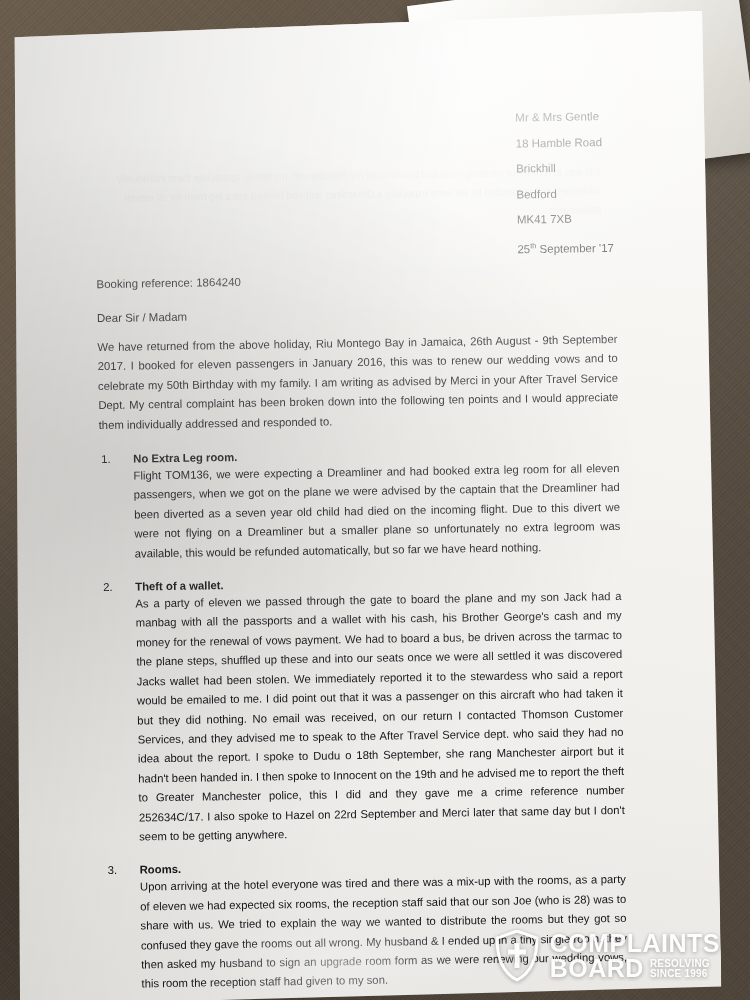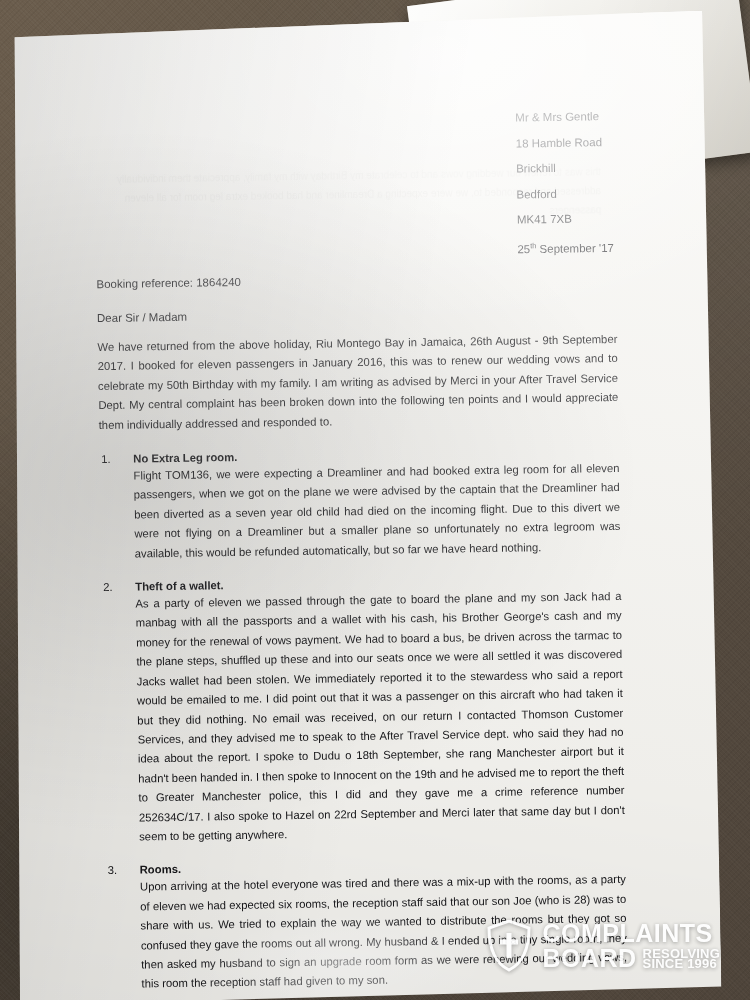--- a/index.html
+++ b/index.html
@@ -116,36 +116,36 @@
   }
   .pt-title{
     font-weight:bold; font-size:11.3px; margin:0 0 2px 0;
   }
   .pt-body{
     font-size:11.3px; line-height:19.4px; text-align:justify; margin:0;
   }
 
   
   .wm{
-    position:absolute; right:30px; bottom:28px;
+    position:absolute; right:30px; bottom:18px;
     display:flex; align-items:center; gap:11px;
     z-index:6;
     color:#ffffff;
     opacity:.93;
     filter:drop-shadow(0 1px 2px rgba(0,0,0,.35));
   }
   .wm .shield{
     width:44px;height:52px;
     position:relative;
   }
   .wm .shield svg{ display:block; }
   .wm-txt{ line-height:1; }
   .wm-l1{ font-size:25px; font-weight:bold; letter-spacing:.5px; }
   .wm-l2{ font-size:25px; font-weight:bold; letter-spacing:.5px; display:flex; align-items:flex-end; gap:6px;}
-  .wm-sub{ font-size:13px; font-weight:bold; line-height:10px; letter-spacing:.2px; padding-bottom:2px;}
+  .wm-sub{ font-size:10px; font-weight:bold; line-height:10px; letter-spacing:.2px; padding-bottom:2px;}
   .wm-sub span{ display:block; }
 
   
   .glare{
     position:absolute; left:120px; bottom:-40px; width:420px; height:150px;
     background:radial-gradient(50% 50% at 50% 50%, rgba(255,255,255,.55), rgba(255,255,255,0) 70%);
     z-index:4; pointer-events:none;
   }
 </style>
 </head>

